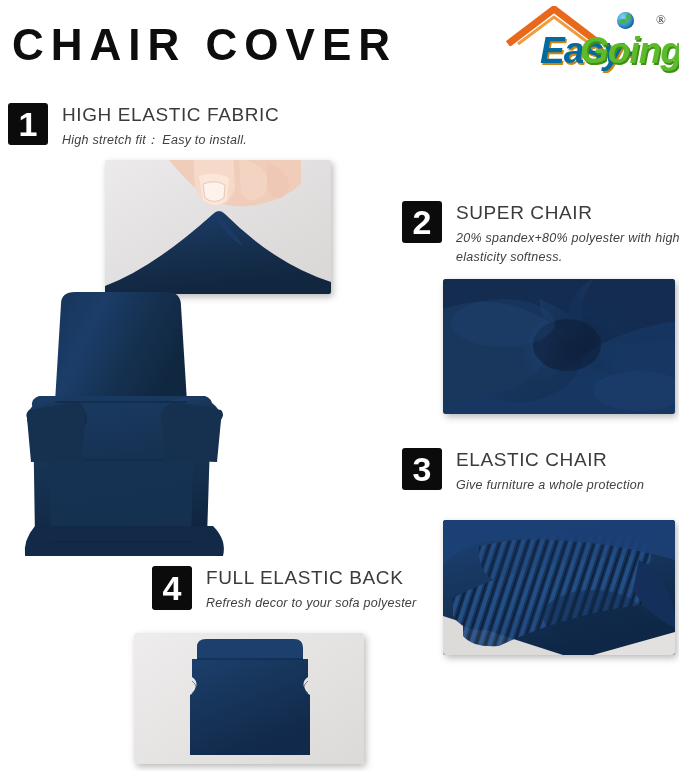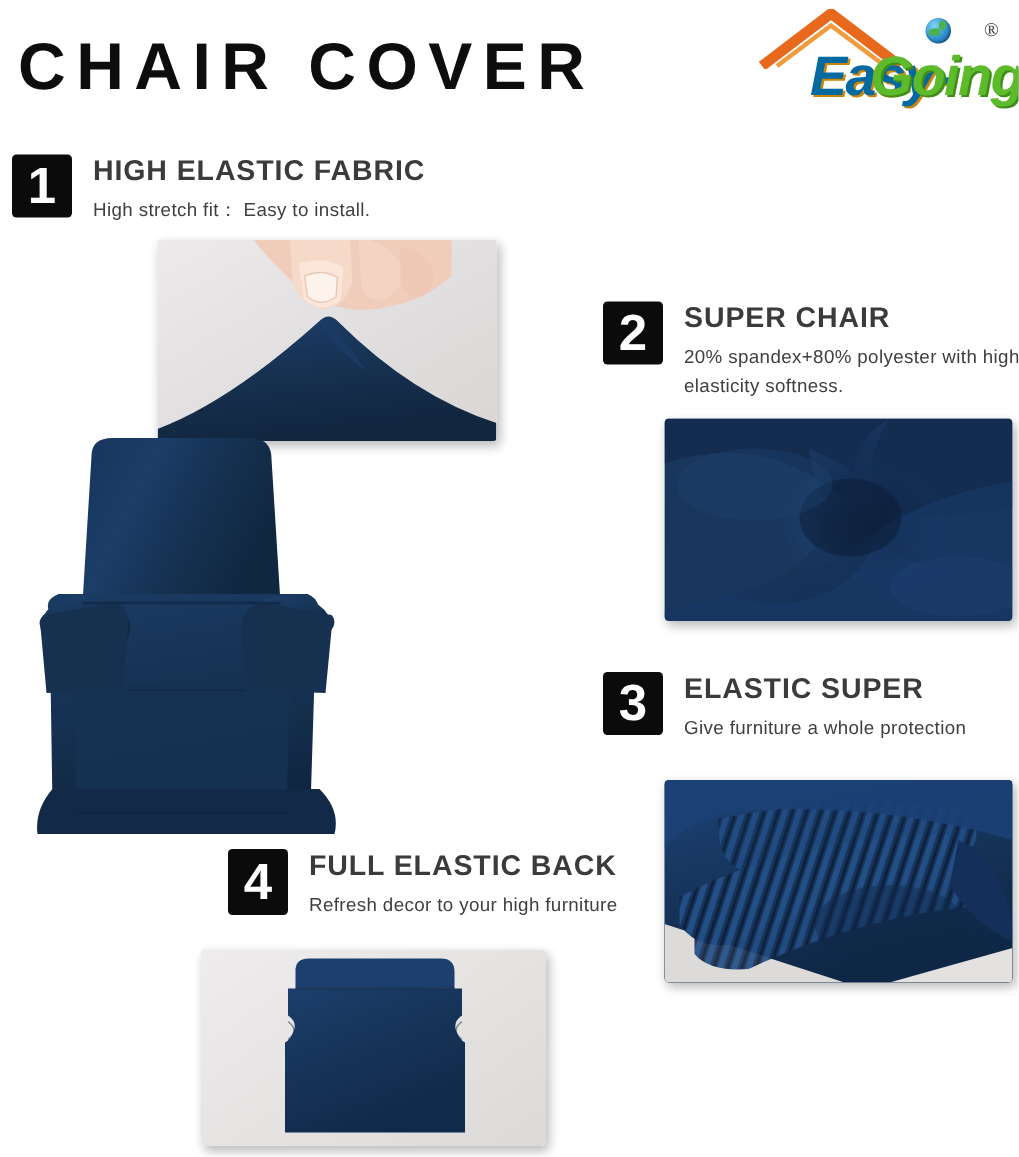--- a/index.html
+++ b/index.html
@@ -112,32 +112,33 @@
     text-align: center;
     font-family: "Liberation Sans", sans-serif;
   }
   .feature-heading {
     position: absolute;
     left: 54px;
     top: 0px;
     font-size: 19px;
     letter-spacing: 0.6px;
     color: #3b3b3b;
-    font-weight: bold;
+    font-weight: normal;
     white-space: nowrap;
     line-height: 24px;
   }
   .feature-sub {
     position: absolute;
     left: 54px;
     top: 28px;
     font-size: 12.5px;
     color: #404040;
     letter-spacing: 0.25px;
     line-height: 19px;
+    font-style: italic;
   }
 
   
   #feature-1 { left: 8px;   top: 103px; width: 340px; }
   #feature-2 { left: 402px; top: 201px; width: 275px; }
   #feature-3 { left: 402px; top: 448px; width: 275px; }
   #feature-4 { left: 152px; top: 566px; width: 300px; }
   #feature-4 .badge { width: 40px; height: 44px; line-height: 44px; }
   #feature-2 .feature-sub { width: 225px; }
 
@@ -318,21 +319,21 @@
     <path d="M96 20 Q150 40 140 80 Q132 112 90 122 Q58 128 40 112 Q66 116 88 98 Q112 78 104 52 Q98 32 96 20 Z" fill="url(#sw1)"></path>
     <path d="M150 0 Q128 34 146 66 Q164 96 214 100 Q178 104 150 88 Q118 68 126 30 Q132 10 150 0 Z" fill="url(#sw2)"></path>
     <ellipse cx="124" cy="66" rx="34" ry="26" fill="#0c1d36" opacity="0.55"></ellipse>
     <ellipse cx="60" cy="44" rx="52" ry="24" fill="#1f4474" opacity="0.35"></ellipse>
     <ellipse cx="196" cy="112" rx="46" ry="20" fill="#20457a" opacity="0.3"></ellipse>
   </svg>
 </div>
 
 <div class="feature" id="feature-3">
   <div class="badge">3</div>
-  <div class="feature-heading">ELASTIC SUPER</div>
+  <div class="feature-heading">ELASTIC CHAIR</div>
   <div class="feature-sub">Give furniture a whole protection</div>
 </div>
 
 <div class="photo shadowed" id="photo-elastic-bottom">
   <svg viewBox="0 0 232 135" width="232" height="135">
     <defs>
       <linearGradient id="ebBack" x1="0" y1="0" x2="0.4" y2="1">
         <stop offset="0%" stop-color="#1d4377"></stop>
         <stop offset="55%" stop-color="#163359"></stop>
         <stop offset="100%" stop-color="#0f2746"></stop>
@@ -355,21 +356,21 @@
 
     <path d="M0 0 L232 0 L232 40 Q150 16 60 20 Q20 22 0 46 Z" fill="#1c4075" opacity="0.9"></path>
     <path d="M196 40 Q226 56 232 96 L232 108 Q206 96 190 70 Z" fill="#14305a"></path>
     <ellipse cx="150" cy="96" rx="50" ry="26" fill="#102948" opacity="0.45"></ellipse>
   </svg>
 </div>
 
 <div class="feature" id="feature-4">
   <div class="badge">4</div>
   <div class="feature-heading">FULL ELASTIC BACK</div>
-  <div class="feature-sub">Refresh decor to your high furniture</div>
+  <div class="feature-sub">Refresh decor to your sofa polyester</div>
 </div>
 
 <div class="photo shadowed" id="photo-wrapped-back">
   <svg viewBox="0 0 230 131" width="230" height="131">
     <defs>
       <linearGradient id="wbGrad" x1="0" y1="0" x2="0.5" y2="1">
         <stop offset="0%" stop-color="#1b3f6d"></stop>
         <stop offset="45%" stop-color="#17355a"></stop>
         <stop offset="100%" stop-color="#11294a"></stop>
       </linearGradient>

